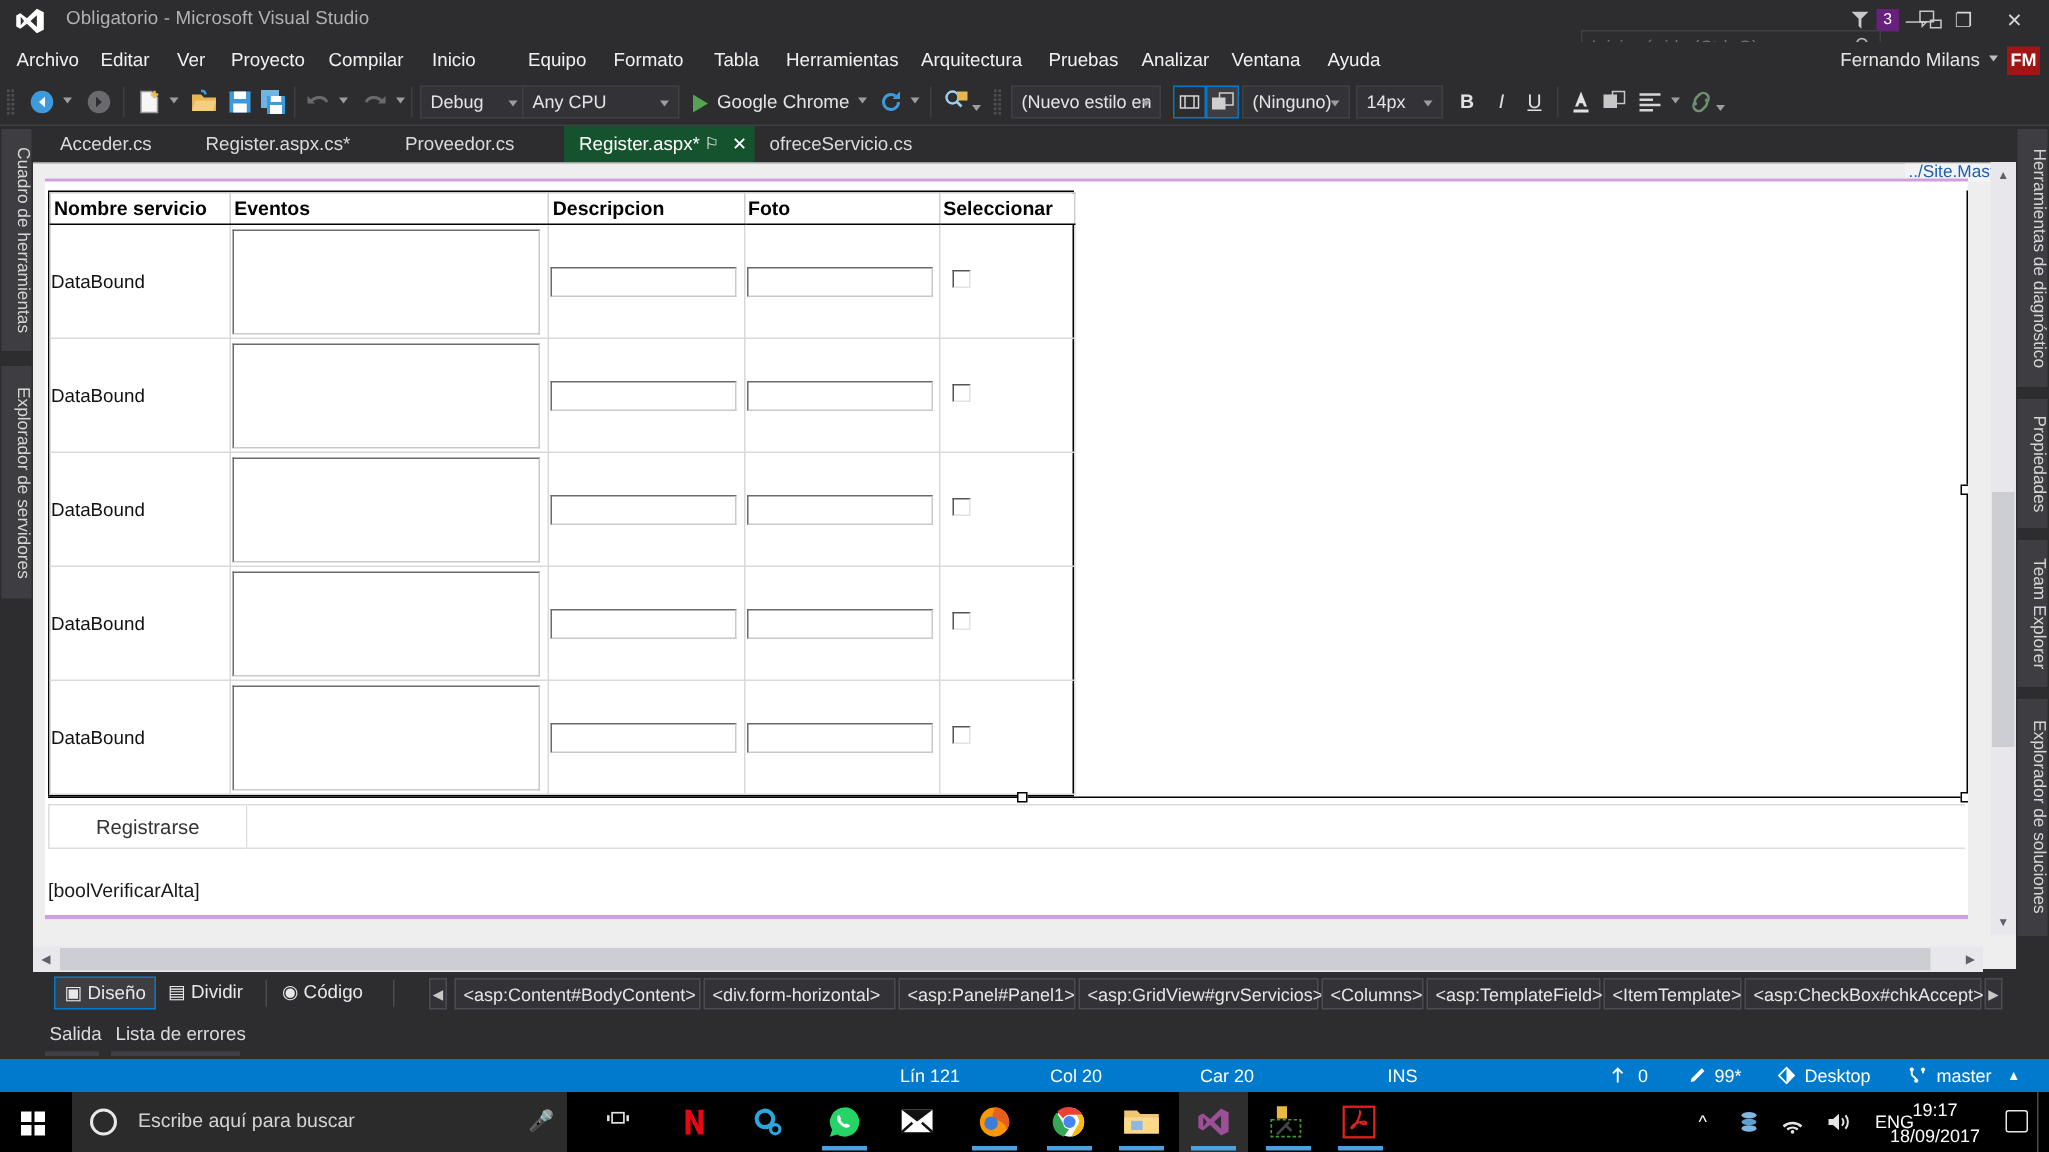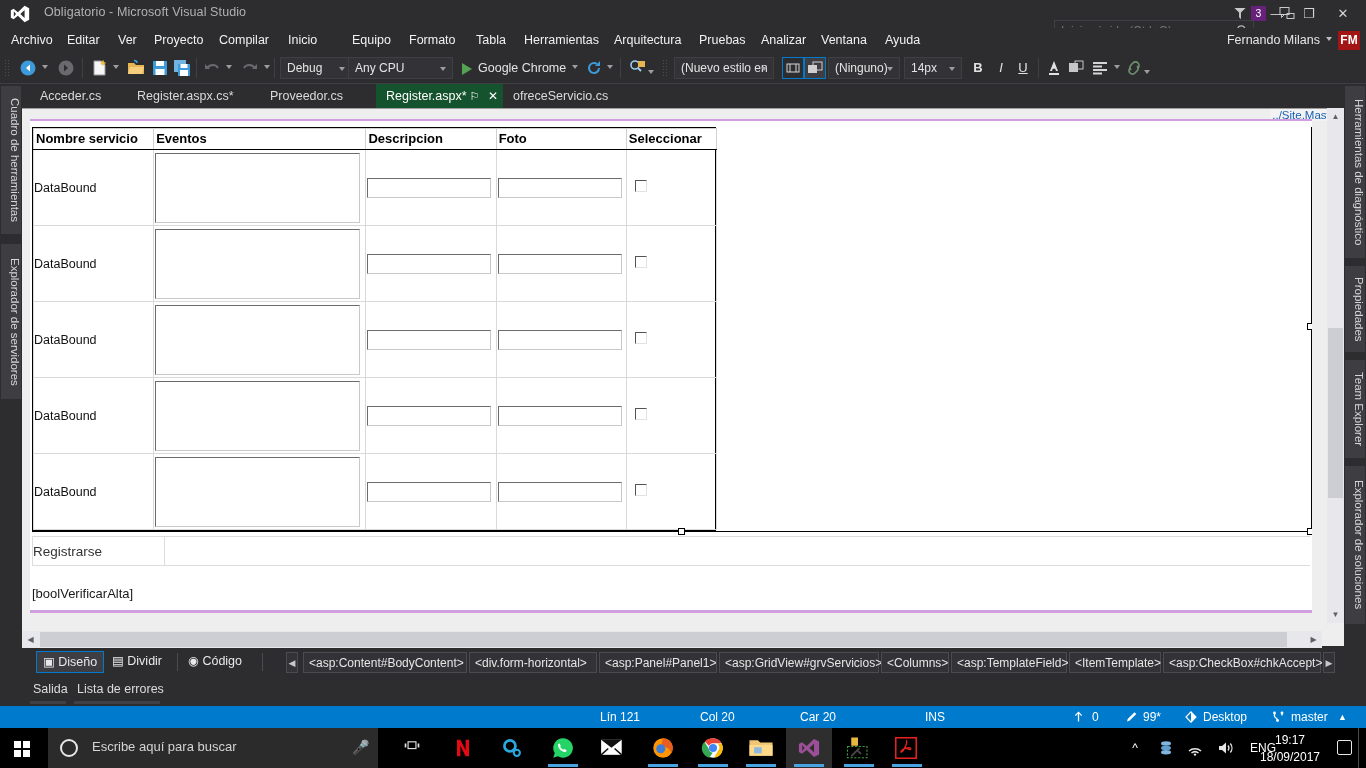--- a/index.html
+++ b/index.html
@@ -205,21 +205,21 @@
   .cb {
     display: inline-block; width: 12px; height: 12px; margin-left: 8px;
     border-left: 1px solid #545454; border-top: 1px solid #545454;
     border-right: 1px solid #e2e2e2; border-bottom: 1px solid #e2e2e2;
     background: #fff;
   }
   .btn-row {
     position: absolute; left: 2px; top: 415px;
     width: 133px; height: 30px; border: 1px solid #dcdcdc;
     background: #fff; color: #333; font-size: 13.5px;
-    line-height: 30px; text-align: left;
+    line-height: 30px; text-align: center;
   }
   .btn-row-ext {
     position: absolute; left: 135px; top: 415px;
     width: 1145px; height: 30px; border-top: 1px solid #dcdcdc;
     border-bottom: 1px solid #dcdcdc; background: #fff;
   }
   .boolverify {
     position: absolute; left: 2px; top: 465px;
     font-size: 13px; color: #1a1a1a;
   }

